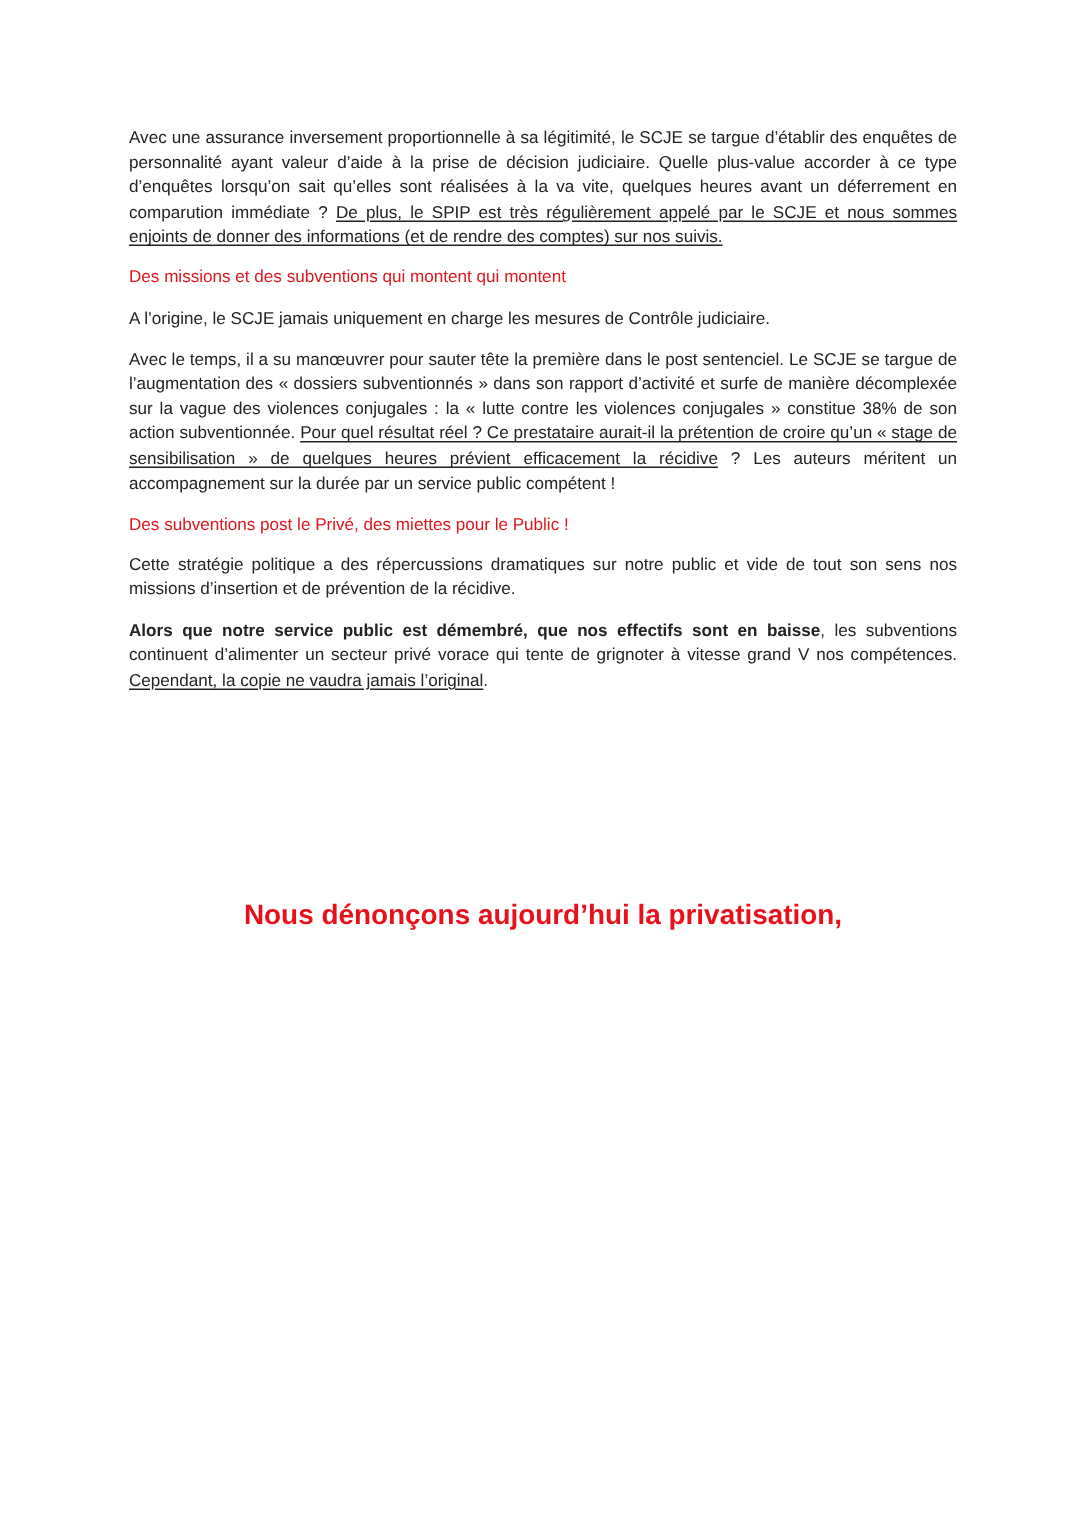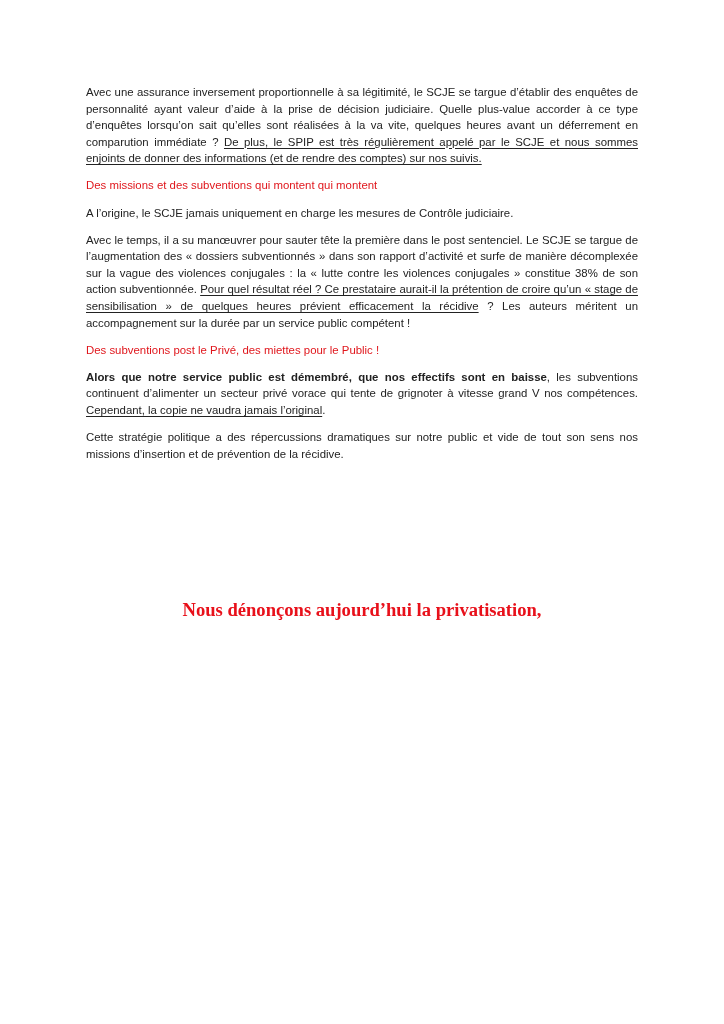--- a/index.html
+++ b/index.html
@@ -9,39 +9,39 @@
     font-family: "Liberation Sans", sans-serif;
     font-size: 11.4px; line-height: 16.6px; color: #222222;
   }
   p { margin: 0 0 10.5px 0; text-align: justify; }
   .u { text-decoration: underline; text-underline-offset: 2px; }
   .b { font-weight: bold; }
   .h { color: #e0161c; font-weight: normal; margin-bottom: 10.5px; }
   .closing {
     position: absolute; left: 86px; top: 596px; width: 552px;
     text-align: center; color: #e8101a; font-weight: bold;
-    font-family: Liberation Serif, serif;
+    font-family: Liberation Sans, sans-serif;
     font-size: 18.6px; line-height: 28px;
   }
   .closing .l1 { margin-bottom: 10px; }
 </style>
 </head>
 <body>
 
 <div class="page">
   <p>
     <span>Avec une assurance inversement proportionnelle à sa légitimité, le SCJE se targue d’établir des enquêtes de personnalité ayant valeur d’aide à la prise de décision judiciaire. Quelle plus-value accorder à ce type d’enquêtes lorsqu’on sait qu’elles sont réalisées à la va vite, quelques heures avant un déferrement en comparution immédiate ? </span><span class="u">De plus, le SPIP est très régulièrement appelé par le SCJE et nous sommes enjoints de donner des informations (et de rendre des comptes) sur nos suivis.</span>
   </p>
   <p class="h">Des missions et des subventions qui montent qui montent</p>
   <p>A l’origine, le SCJE jamais uniquement en charge les mesures de Contrôle judiciaire.</p>
   <p>
     <span>Avec le temps, il a su manœuvrer pour sauter tête la première dans le post sentenciel. Le SCJE se targue de l’augmentation des « dossiers subventionnés » dans son rapport d’activité et surfe de manière décomplexée sur la vague des violences conjugales : la « lutte contre les violences conjugales » constitue 38% de son action subventionnée. </span><span class="u">Pour quel résultat réel ? Ce prestataire aurait-il la prétention de croire qu’un « stage de sensibilisation » de quelques heures prévient efficacement la récidive</span><span> ? Les auteurs méritent un accompagnement sur la durée par un service public compétent !</span>
   </p>
   <p class="h">Des subventions post le Privé, des miettes pour le Public !</p>
+  <p>Cette stratégie politique a des répercussions dramatiques sur notre public et vide de tout son sens nos missions d’insertion et de prévention de la récidive.</p>
   <p>
     <span class="b">Alors que notre service public est démembré, que nos effectifs sont en baisse</span><span>, les subventions continuent d’alimenter un secteur privé vorace qui tente de grignoter à vitesse grand V nos compétences. </span><span class="u">Cependant, la copie ne vaudra jamais l’original</span><span>.</span>
   </p>
-  <p>Cette stratégie politique a des répercussions dramatiques sur notre public et vide de tout son sens nos missions d’insertion et de prévention de la récidive.</p>
 </div>
 
 <div class="closing">
   <div class="l1">Nous dénonçons aujourd’hui la privatisation,</div>
 </div>
 
 </body></html>

